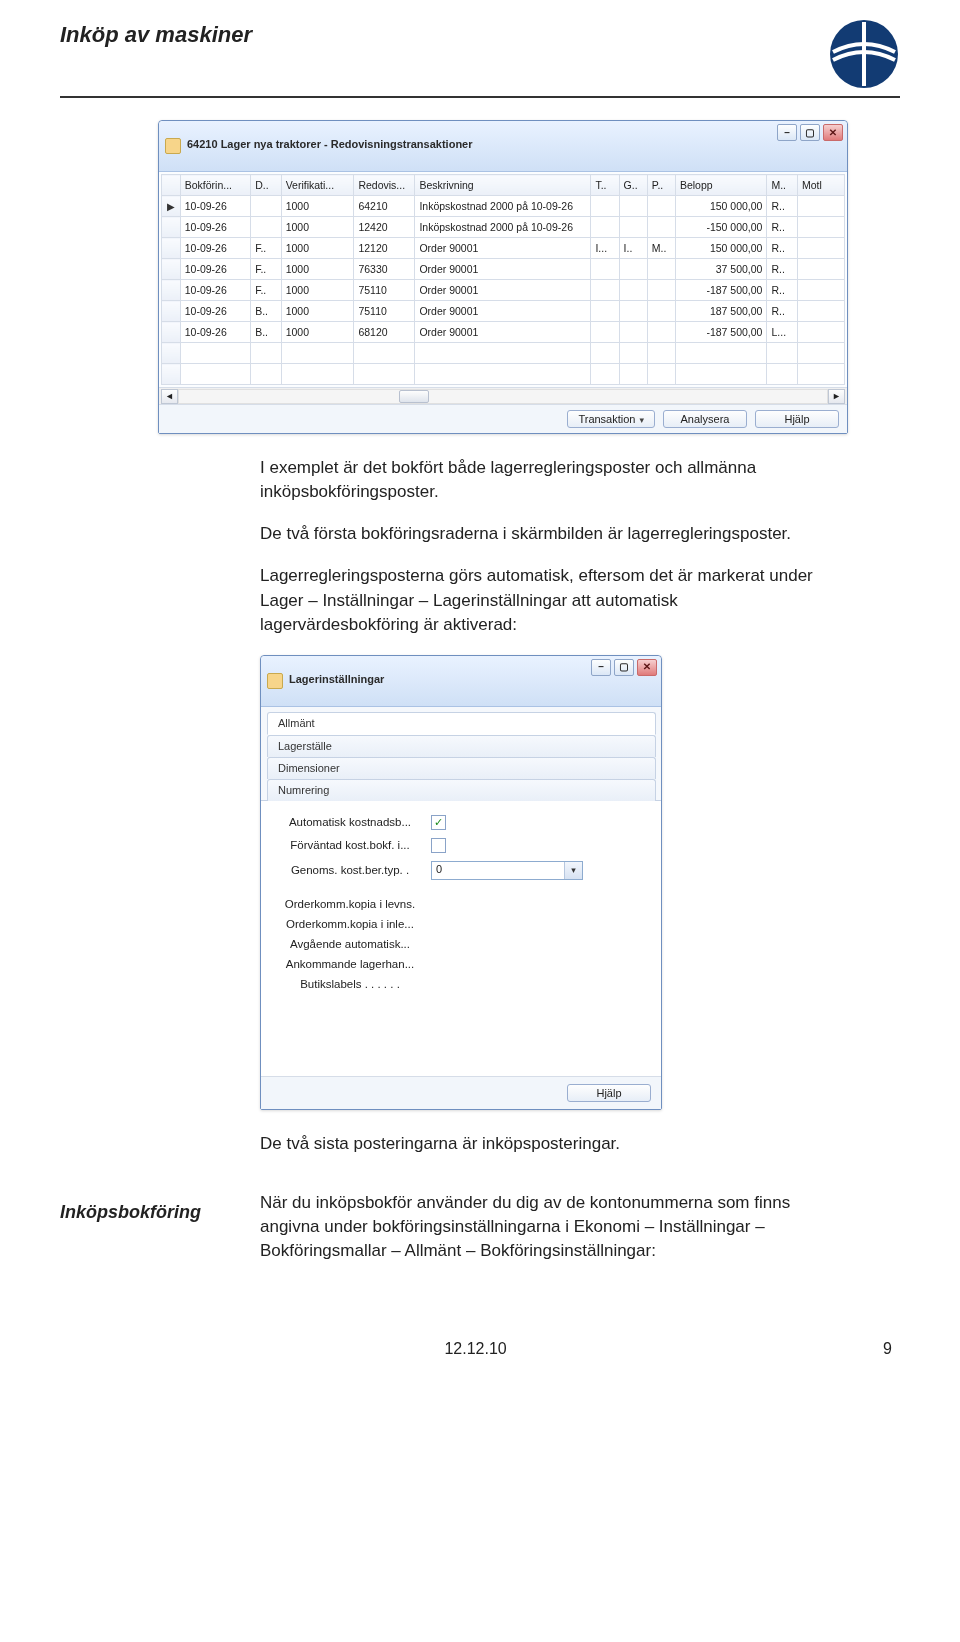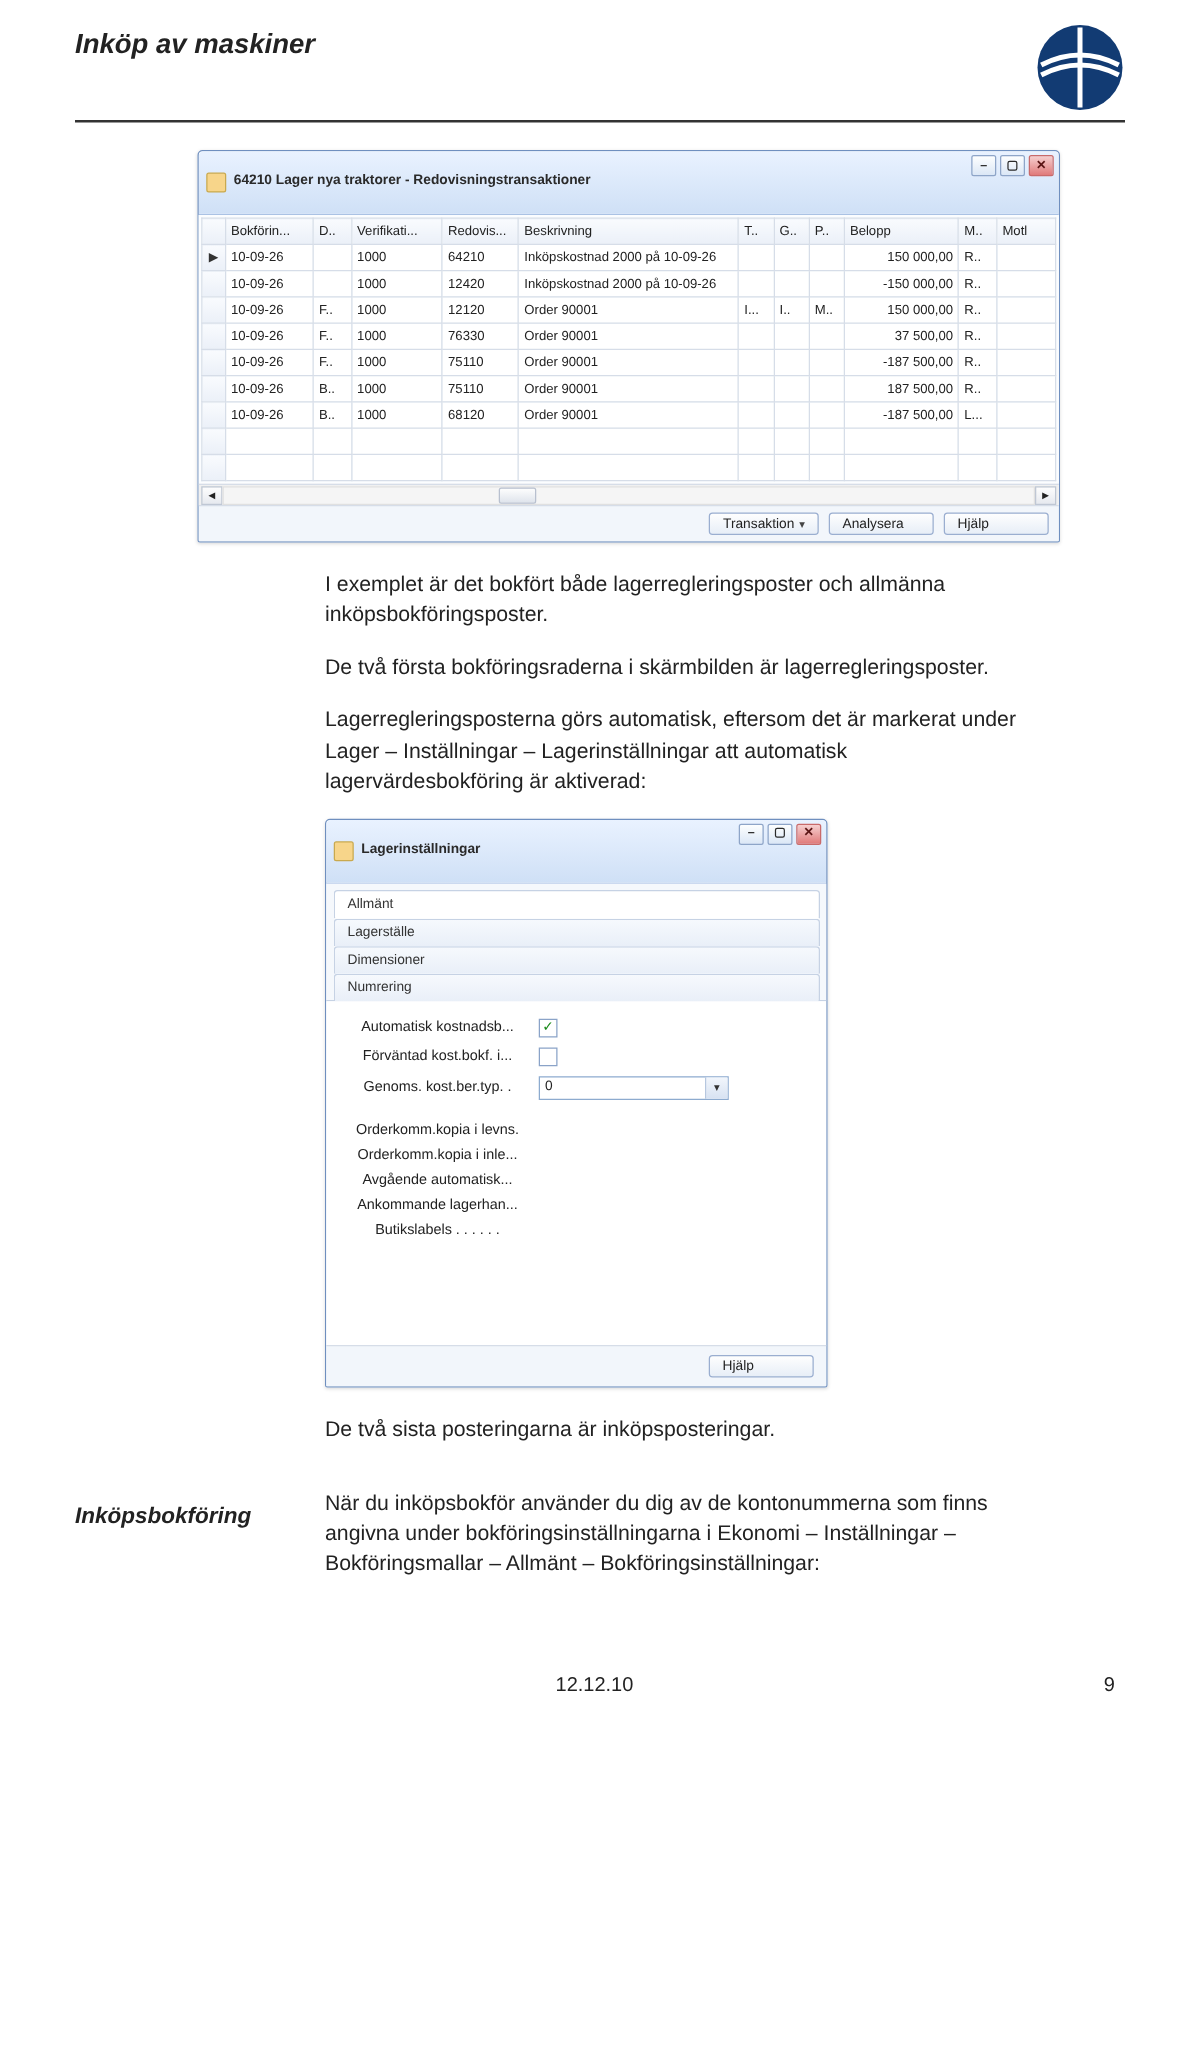--- a/index.html
+++ b/index.html
@@ -202,21 +202,21 @@
     justify-content: flex-end;
     gap: 8px;
   }
   .btn {
     font-size: 11px;
     padding: 2px 10px;
     border: 1px solid #9aaed0;
     background: linear-gradient(#fefefe,#e7eef7);
     border-radius: 3px;
     min-width: 62px;
-    text-align: left;
+    text-align: center;
   }
   .btn .caret {
     font-size: 9px;
     margin-left: 4px;
     color: #444;
   }
   
   .dlg {
     width: 400px;
     margin-left: 200px;

